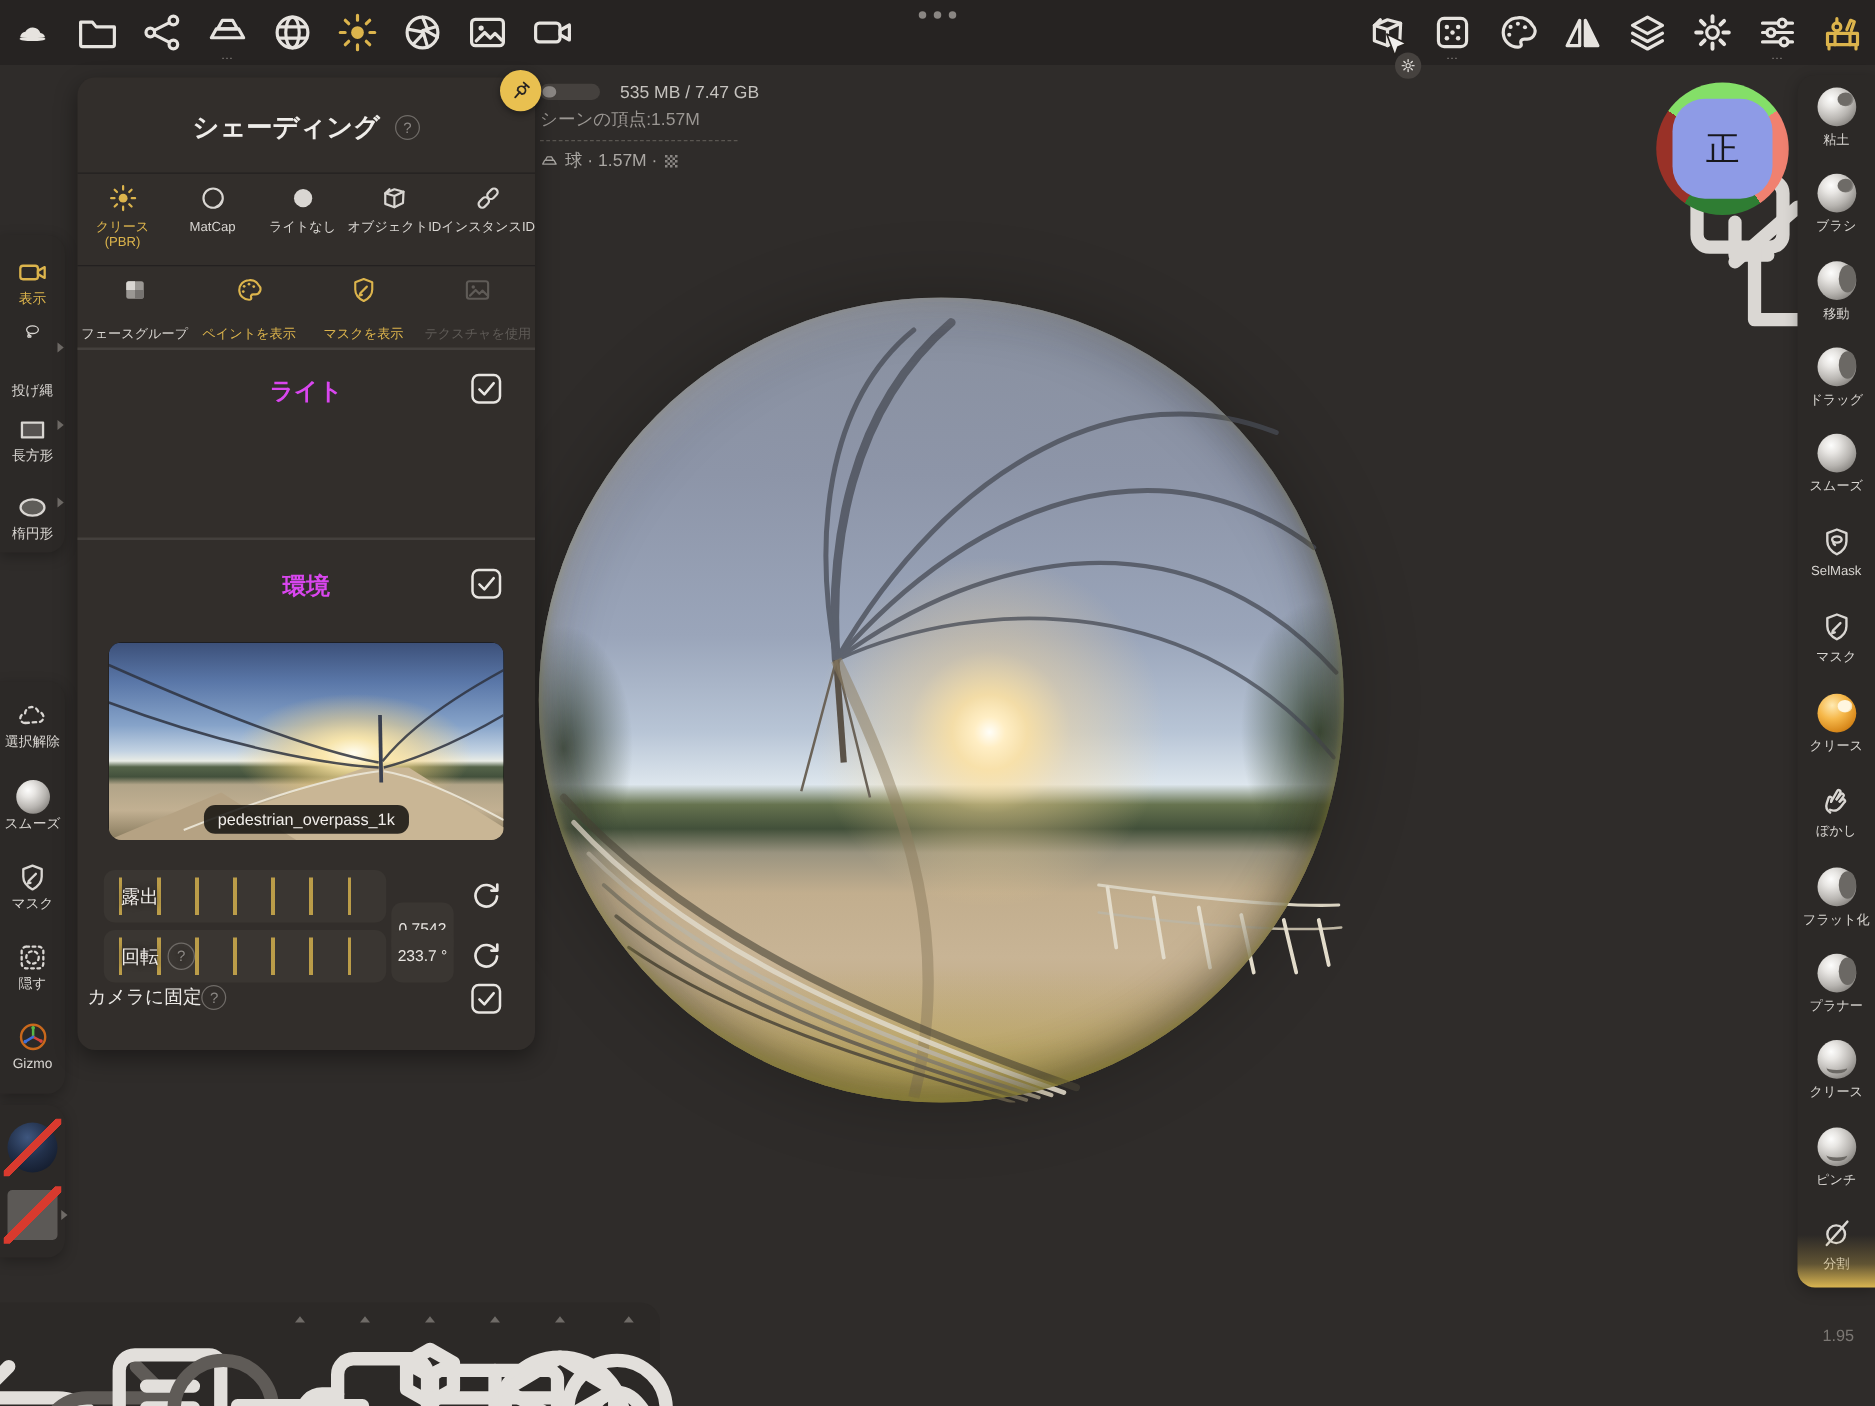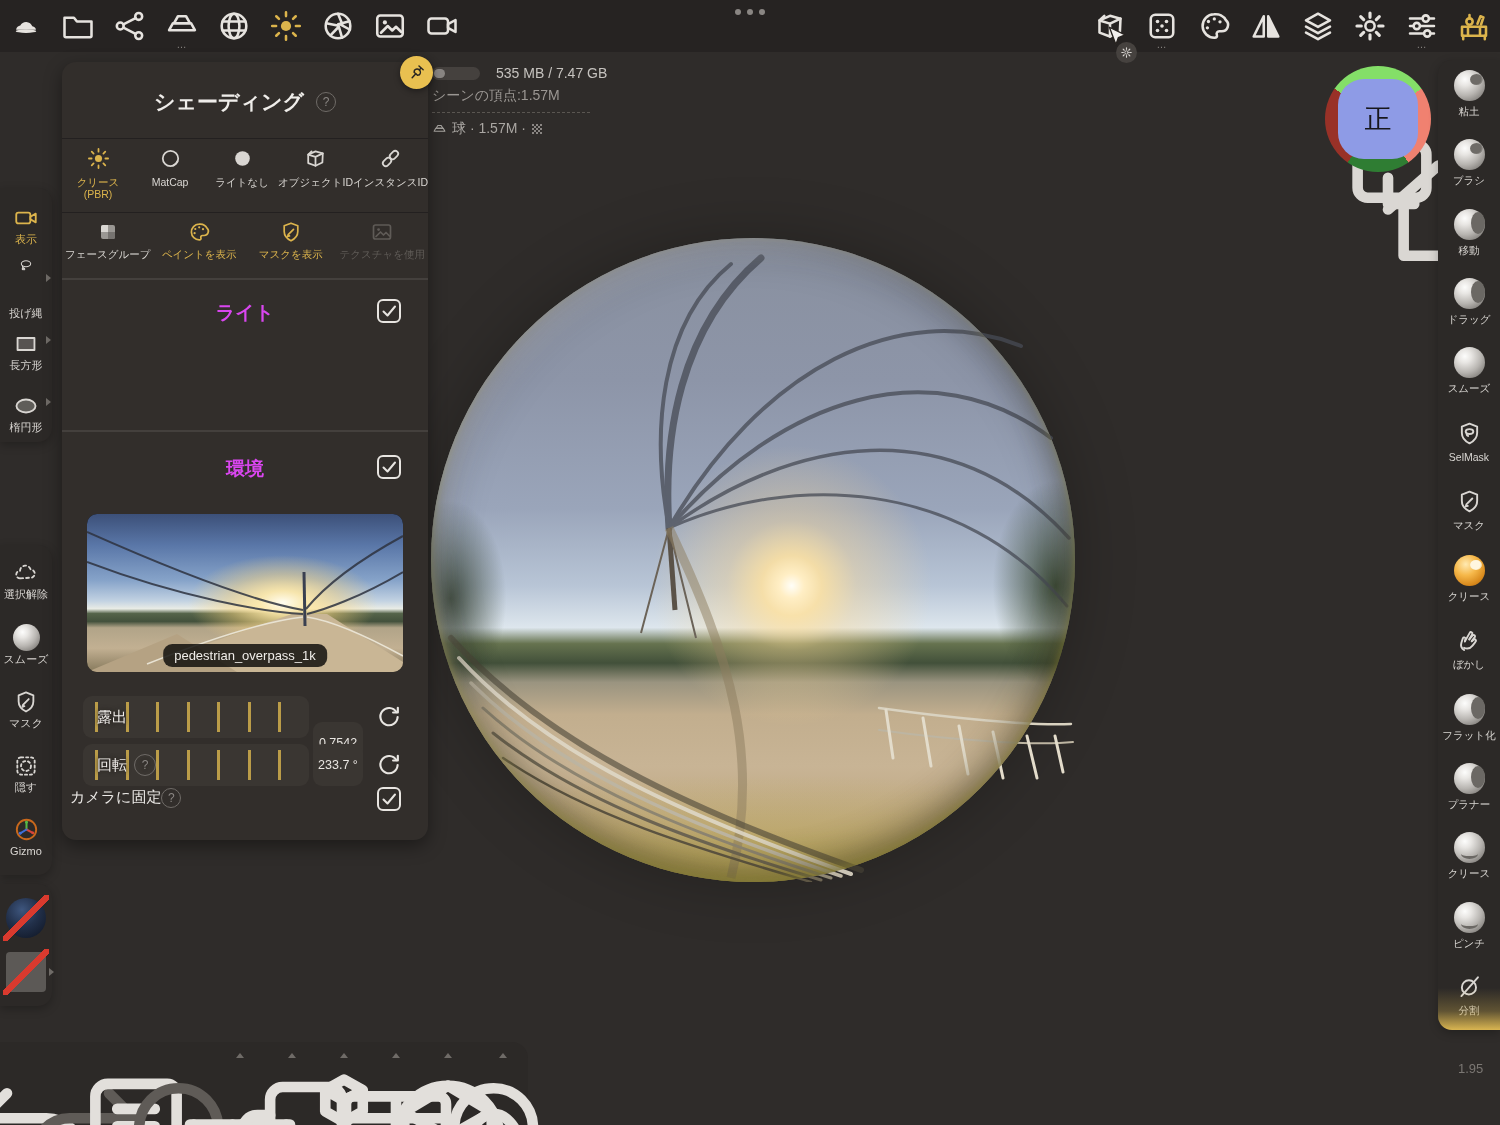--- a/index.html
+++ b/index.html
@@ -58,21 +58,21 @@
   .help{width:20px;height:20px;border-radius:50%;border:1.5px solid #6f6b67;color:#8a8683;font-size:12px;
         display:inline-flex;align-items:center;justify-content:center;flex:none;background:none;cursor:pointer;}
   .pdiv{position:absolute;left:0;width:100%;border-top:1px solid #232020;}
   .pdiv.light{border-top:2px solid #44403d;}
   .modes{position:absolute;left:0;top:84px;width:100%;display:flex;}
   .mode{flex:1;display:flex;flex-direction:column;align-items:center;justify-content:flex-start;gap:5px;
         background:none;border:none;color:#d9d6d2;padding:0;cursor:pointer;}
   .mode .lbl{font-size:10.5px;line-height:1.15;text-align:center;white-space:nowrap;}
   .mode.on{color:#dcb44c;}
   .toggles{position:absolute;left:0;top:158px;width:100%;display:flex;}
-  .toggle{flex:1;display:flex;flex-direction:column;align-items:center;gap:4px;background:none;border:none;
+  .toggle{flex:1;display:flex;flex-direction:column;align-items:center;gap:16px;background:none;border:none;
           color:#d9d6d2;padding:0;cursor:pointer;}
   .toggle .lbl{font-size:10.5px;white-space:nowrap;}
   .toggle.on{color:#dcb44c;} .toggle.off{color:#5f5b57;}
   .sechead{position:absolute;left:0;width:100%;text-align:center;font-size:19px;font-weight:bold;color:#d946ef;}
   .chk{position:absolute;width:26px;height:26px;background:none;border:none;padding:0;color:#e8e5e1;cursor:pointer;}
   .addbtn{position:absolute;left:102px;top:294px;width:162px;height:48px;border-radius:10px;background:#3d3935;border:none;
           color:#e8e5e2;font-size:15px;cursor:pointer;font-family:inherit;}
   .hdri{position:absolute;left:25px;top:452px;width:316px;height:158px;border-radius:10px;overflow:hidden;cursor:pointer;border:none;padding:0;background:#000;}
   .hdripill{position:absolute;left:50%;bottom:5px;transform:translateX(-50%);background:rgba(18,16,14,.85);color:#f0ede9;
             font-size:13px;padding:4px 11px;border-radius:9px;white-space:nowrap;}

